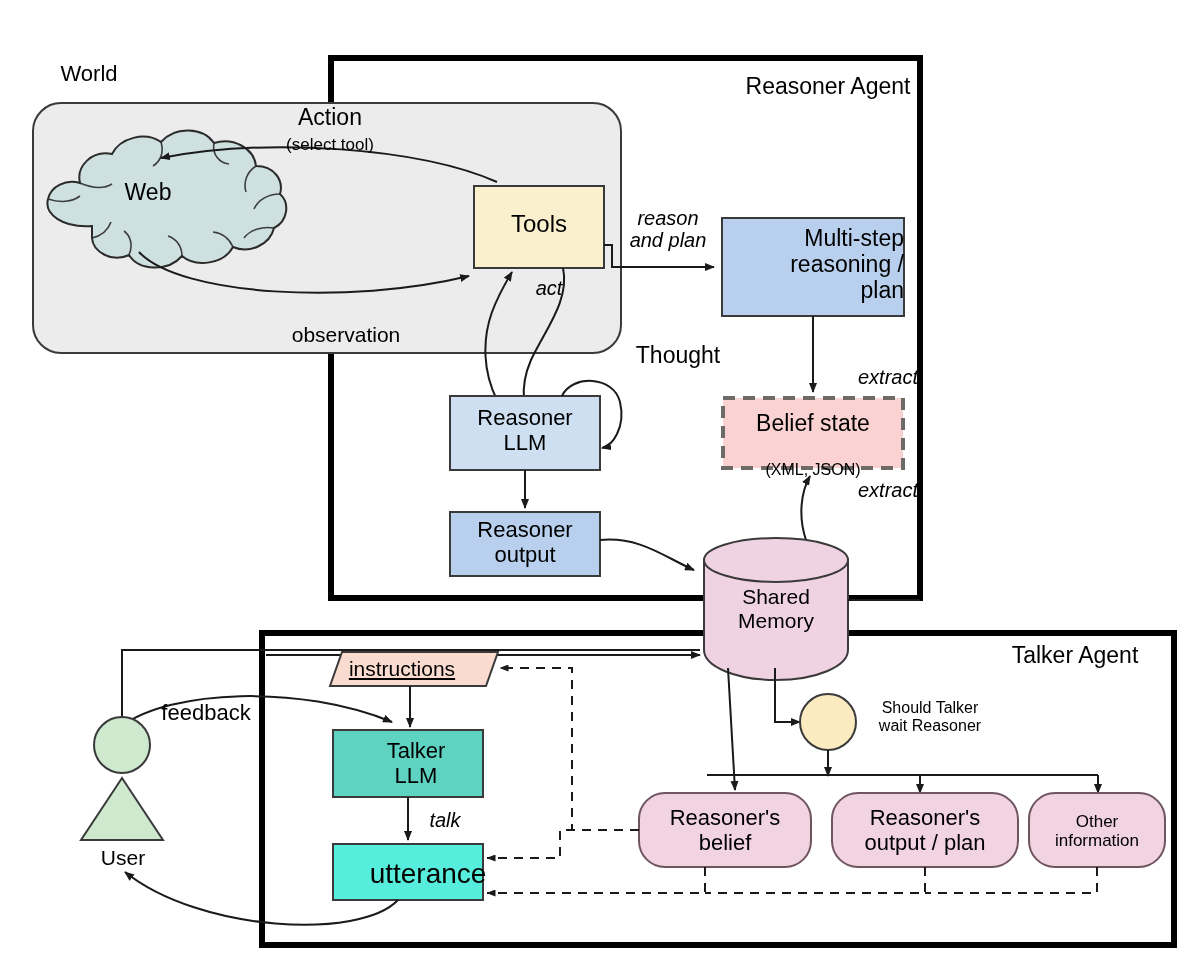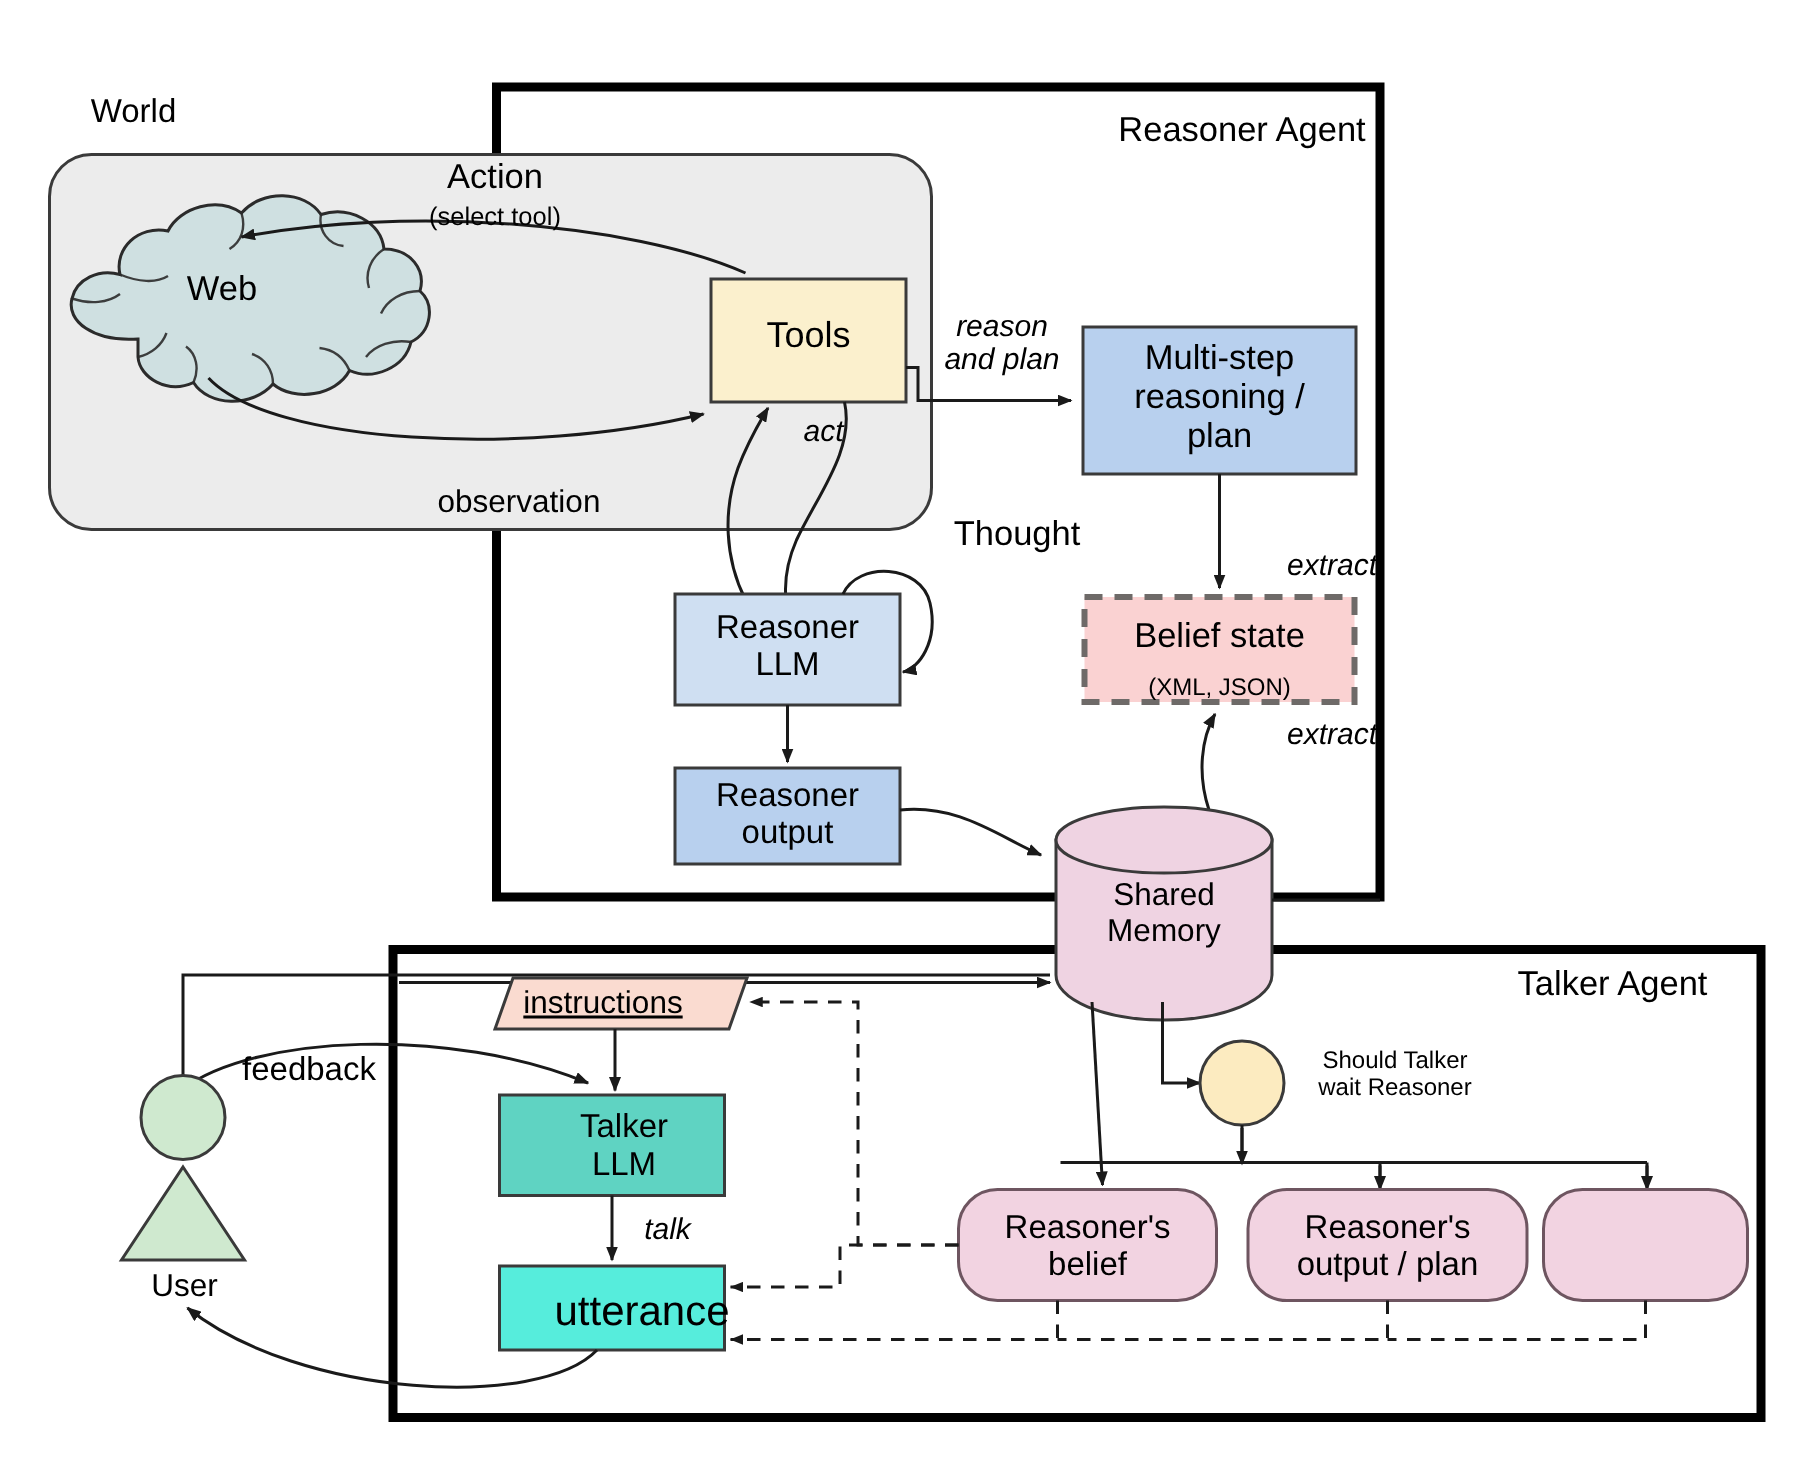--- a/index.html
+++ b/index.html
@@ -146,28 +146,28 @@
   <div class="lbl ctr" style="left:258px;top:135px;width:144px;font-size:17px;">(select tool)</div>
   <div class="lbl ctr" style="left:263px;top:323px;width:166px;font-size:21px;">observation</div>
 
   <div class="lbl ctr" style="left:474px;top:211px;width:130px;font-size:24px;">Tools</div>
 
   <div class="lbl ctr ital" style="left:616px;top:207px;width:104px;font-size:20px;">reason
 and plan</div>
 
   <div class="lbl ctr ital" style="left:518px;top:277px;width:62px;font-size:20px;">act</div>
 
-  <div class="lbl ctr" style="left:722px;top:226px;width:182px;font-size:23px;">Multi-step
+  <div class="lbl ctr" style="left:722px;top:226px;width:182px;font-size:23px;text-align:right;">Multi-step
 reasoning /
 plan</div>
 
   <div class="lbl ctr ital" style="left:828px;top:366px;width:120px;font-size:20px;">extract</div>
 
   <div class="lbl ctr" style="left:723px;top:411px;width:180px;font-size:23px;">Belief state</div>
-  <div class="lbl ctr" style="left:723px;top:450px;width:180px;font-size:16px;">(XML, JSON)</div>
+  <div class="lbl ctr" style="left:723px;top:461px;width:180px;font-size:16px;">(XML, JSON)</div>
 
   <div class="lbl ctr ital" style="left:828px;top:479px;width:120px;font-size:20px;">extract</div>
 
   <div class="lbl ctr" style="left:614px;top:343px;width:128px;font-size:23px;">Thought</div>
 
   <div class="lbl ctr" style="left:450px;top:406px;width:150px;font-size:22px;">Reasoner
 LLM</div>
 
   <div class="lbl ctr" style="left:450px;top:518px;width:150px;font-size:22px;">Reasoner
 output</div>
@@ -191,14 +191,16 @@
 
   <div class="lbl ctr" style="left:82px;top:846px;width:82px;font-size:21px;">User</div>
 
   <div class="lbl ctr" style="left:860px;top:699px;width:140px;font-size:16px;text-align:center;">Should Talker
 wait Reasoner</div>
 
   <div class="lbl ctr" style="left:639px;top:806px;width:172px;font-size:22px;">Reasoner's
 belief</div>
   <div class="lbl ctr" style="left:832px;top:806px;width:186px;font-size:22px;">Reasoner's
 output / plan</div>
+  <div class="lbl ctr" style="left:1029px;top:812px;width:136px;font-size:17px;">Other
+information</div>
 
 </div>
 
 </body></html>

